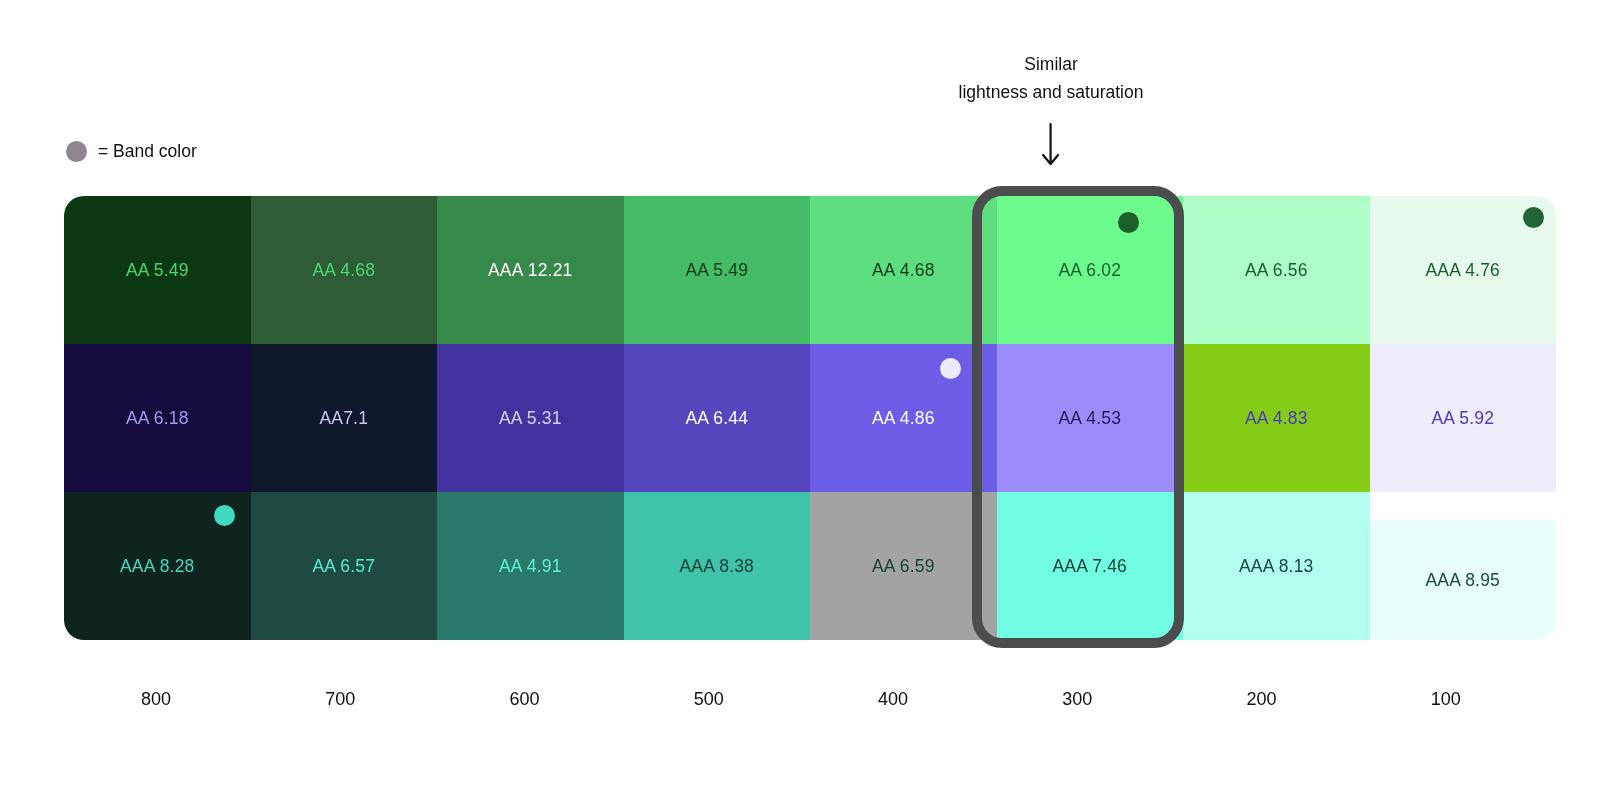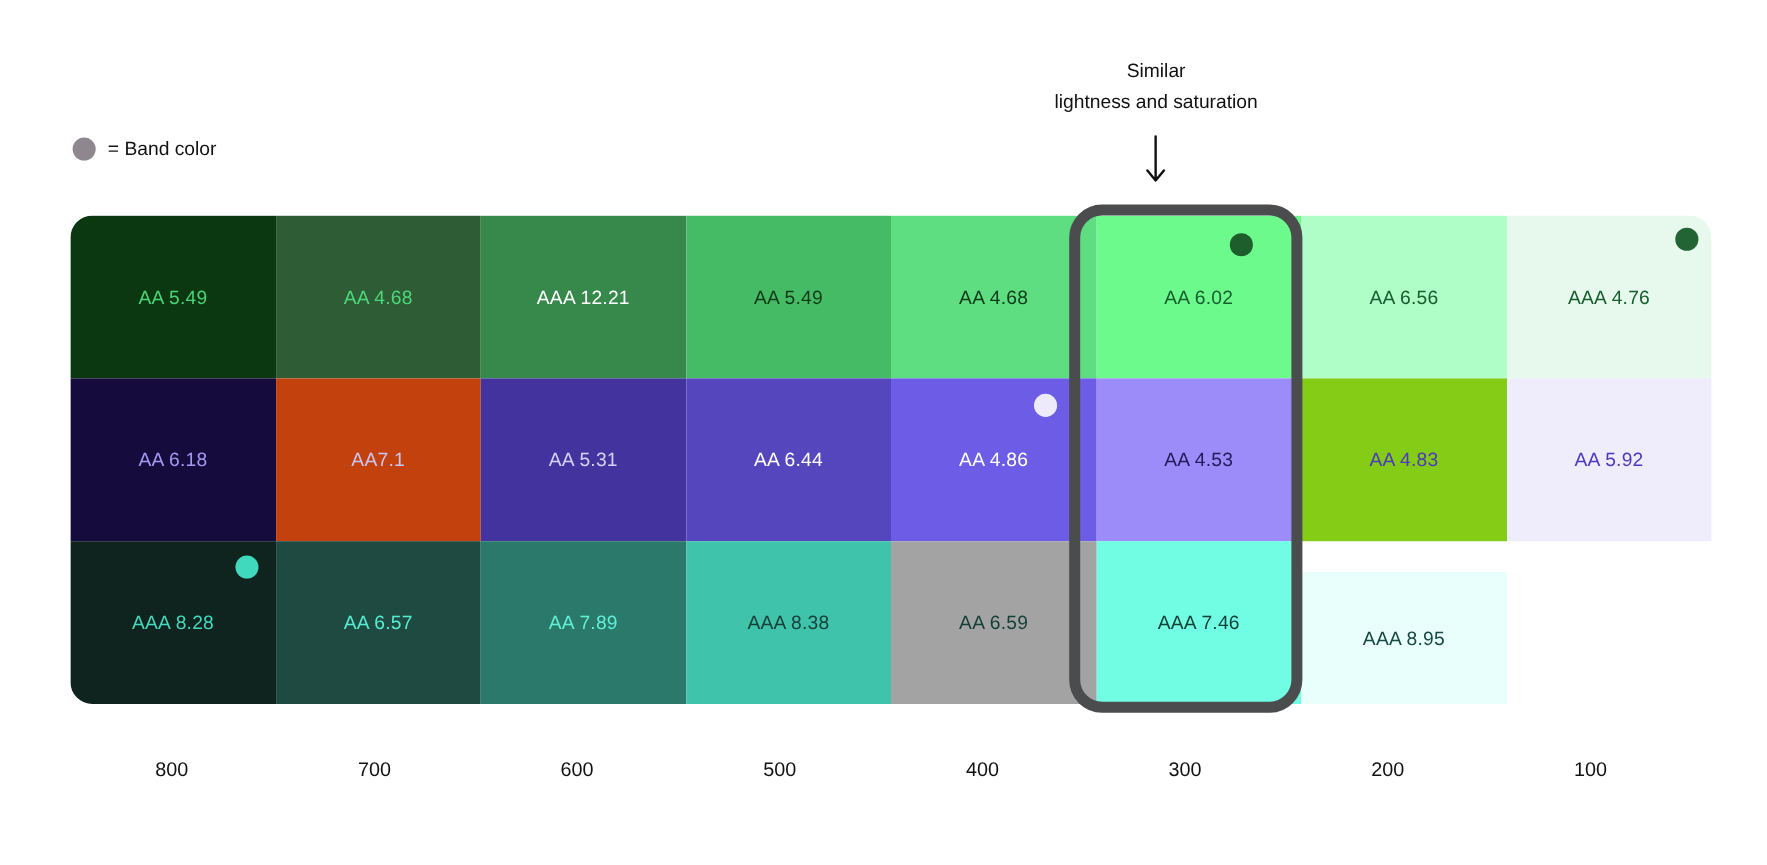--- a/index.html
+++ b/index.html
@@ -7,21 +7,21 @@
     width: 1606px; height: 786px;
     background: #ffffff;
     position: relative;
     font-family: "Liberation Sans", "DejaVu Sans", sans-serif;
     color: #111111;
     overflow: hidden;
   }
 
   
   .legend {
-    position: absolute; left: 66px; top: 125px;
+    position: absolute; left: 66px; top: 141px;
     display: flex; align-items: center; gap: 11px;
     font-size: 17.5px;
   }
   .legend-dot {
     width: 21px; height: 21px; border-radius: 50%;
     display: inline-block;
   }
 
   
   .annotation {
@@ -111,21 +111,21 @@
     <div class="cell" style="background: rgb(176, 254, 199); color: rgb(23, 94, 46);">
       <span>AA 6.56</span>
     </div>
     <div class="cell" style="background: rgb(230, 249, 236); color: rgb(23, 94, 46);">
       <span>AAA 4.76</span>
       <span class="dot" style="background: rgb(35, 100, 52); right: 12px; top: 11px;"></span>
     </div>
     <div class="cell" style="background: rgb(21, 11, 61); color: rgb(163, 153, 241);">
       <span>AA 6.18</span>
     </div>
-    <div class="cell" style="background: #c2410c; color: rgb(203, 197, 244);">
+    <div class="cell" style="background: #0f172a; color: rgb(203, 197, 244);">
       <span>AA7.1</span>
     </div>
     <div class="cell" style="background: rgb(67, 51, 159); color: rgb(214, 209, 247);">
       <span>AA 5.31</span>
     </div>
     <div class="cell" style="background: rgb(86, 70, 189); color: rgb(255, 255, 255);">
       <span>AA 6.44</span>
     </div>
     <div class="cell" style="background: rgb(108, 92, 230); color: rgb(255, 255, 255);">
       <span>AA 4.86</span>
@@ -141,30 +141,33 @@
       <span>AA 5.92</span>
     </div>
     <div class="cell" style="background: rgb(15, 35, 31); color: rgb(70, 216, 189);">
       <span>AAA 8.28</span>
       <span class="dot" style="background: rgb(65, 217, 190); right: 16px; top: 13px;"></span>
     </div>
     <div class="cell" style="background: rgb(30, 74, 66); color: rgb(87, 235, 207);">
       <span>AA 6.57</span>
     </div>
     <div class="cell" style="background: rgb(42, 121, 106); color: rgb(96, 240, 214);">
-      <span>AA 7.89</span>
+      <span>AA 4.91</span>
     </div>
     <div class="cell" style="background: rgb(64, 195, 171); color: rgb(21, 63, 55);">
       <span>AAA 8.38</span>
     </div>
     <div class="cell" style="background: #a3a3a3; color: rgb(21, 63, 55);">
       <span>AA 6.59</span>
     </div>
     <div class="cell" style="background: rgb(113, 252, 228); color: rgb(21, 63, 55);">
       <span>AAA 7.46</span>
+    </div>
+    <div class="cell" style="background: rgb(179, 253, 238); color: rgb(23, 72, 66);">
+      <span>AAA 8.13</span>
     </div>
     <div class="cell" style="background: rgb(233, 255, 251); color: rgb(23, 72, 66); margin-top: 28px;">
       <span>AAA 8.95</span>
     </div>
   </div>
 
 <div class="highlight-frame" style="border-color: rgb(74, 76, 77);"></div>
 
 <div class="column-labels">
     <div class="column-label">800</div>

